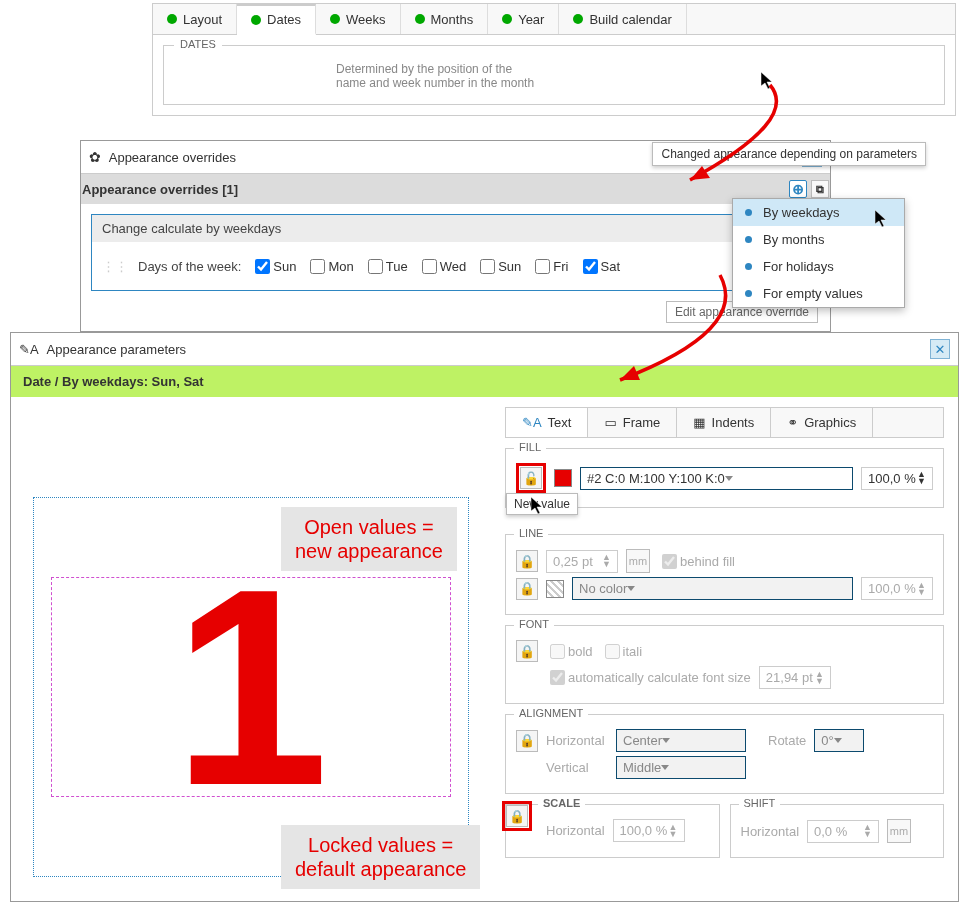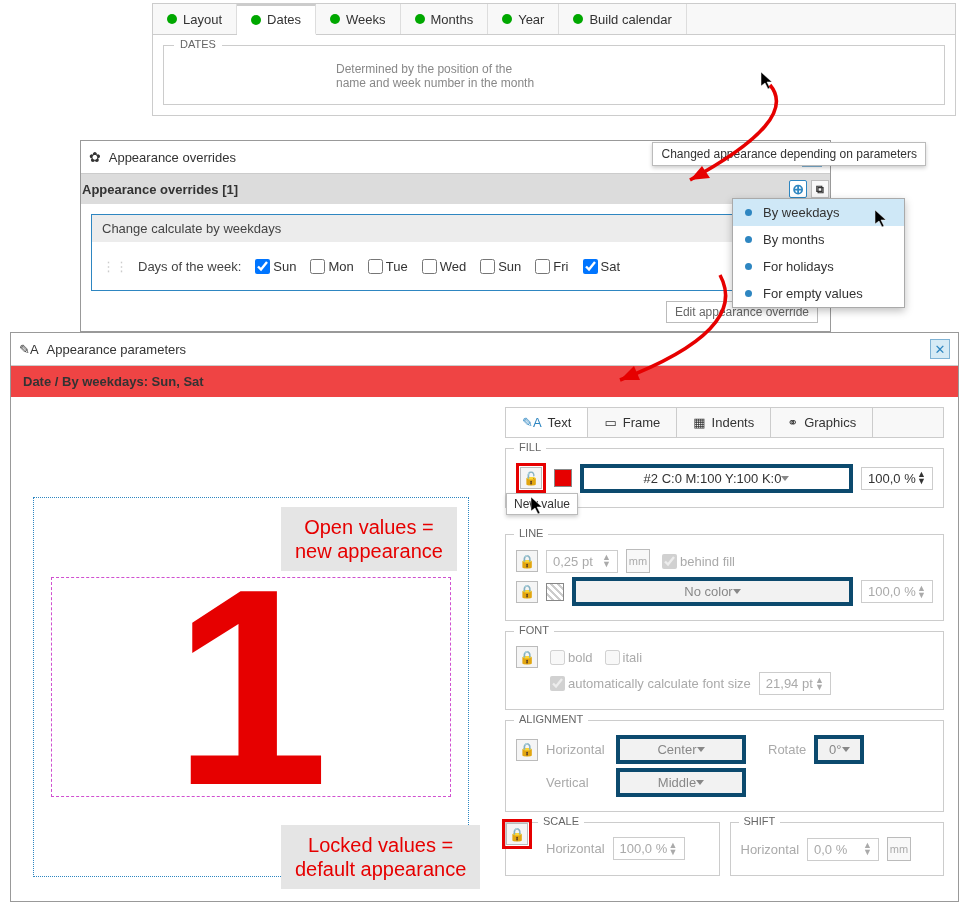--- a/index.html
+++ b/index.html
@@ -36,42 +36,42 @@
 .red-icon { border: 3px solid #e60000; padding: 1px; margin-left: auto; }
 .tag-over { text-align: right; padding: 0 12px 8px; color: #666; font-size: 12px; }
 
 .dropdown { position: absolute; left: 732px; top: 198px; width: 173px; background: #fff; border: 1px solid #aaa; box-shadow: 0 3px 8px rgba(0,0,0,.25); z-index: 10; }
 .dd-item { padding: 6px 10px 6px 30px; position: relative; cursor: pointer; }
 .dd-item.sel { background: #cfe8f7; }
 .dd-item::before { content:''; width:7px; height:7px; background:#2e86c1; border-radius:50%; position:absolute; left:12px; top:10px; }
 .cursor-dd { position:absolute; left:875px; top:210px; z-index:11; }
 
 .panel3 { position: absolute; left: 10px; top: 332px; width: 949px; height: 570px; border: 1px solid #999; background: #fff; z-index: 1; }
-.p3-sub { background: #ef4444; padding: 8px 12px; font-weight: bold; }
+.p3-sub { background: #bef264; padding: 8px 12px; font-weight: bold; }
 .p3-body { display: flex; height: calc(100% - 68px); }
 .preview { flex: 0 0 480px; position: relative; padding: 20px; }
 .big1 { position: absolute; left: 40px; top: 180px; width: 400px; height: 220px; border: 1px dashed #d050d0; display: flex; align-items: center; justify-content: center; }
 .big1 .num { font-size: 280px; font-weight: bold; color: #e60000; line-height: 0.8; font-family: Arial; }
 .dotborder { position: absolute; left: 22px; top: 100px; width: 436px; height: 380px; border: 1px dotted #2e86c1; }
 .yellow-note { position:absolute; background:#e5e5e5; color:#e60000; font-size:20px; padding:8px 14px; font-weight: 500; text-align: center; line-height: 1.2; }
 .note1 { left: 270px; top: 110px; }
 .note2 { left: 270px; bottom: 8px; }
 
 .right { flex: 1; padding: 10px 14px; overflow: auto; }
 .tabs2 { display: flex; border: 1px solid #ccc; background: #f8f8f8; }
 .tab2 { padding: 7px 16px; border-right: 1px solid #ccc; display: flex; align-items: center; gap: 6px; cursor: pointer; font-size: 13px; }
 .tab2.active { background: #fff; }
 .fs { border: 1px solid #ccc; margin-top: 10px; padding: 10px 10px 10px 10px; position: relative; }
 .fs-title { position: absolute; top: -8px; left: 8px; background: #fff; padding: 0 5px; font-size: 11px; color: #666; }
 .frow { display: flex; align-items: center; gap: 8px; margin: 4px 0; }
 .lock { width: 22px; height: 22px; border: 1px solid #bbb; background: #f5f5f5; display: inline-flex; align-items: center; justify-content: center; color: #2e86c1; cursor: pointer; }
 .lock.open { color: #2e86c1; }
 .swatch { width: 18px; height: 18px; background: #e60000; border: 1px solid #888; }
 .swatch.none { background: repeating-linear-gradient(45deg,#fff,#fff 3px,#ccc 3px,#ccc 5px); }
-.sel2 { flex: 1; border: 4px solid #0c4a6e; padding: 3px 6px; display: flex; justify-content: center; align-items: center; background: #fff; }
+.sel2 { flex: 1; border: 1px solid #0c4a6e; padding: 3px 6px; display: flex; justify-content: flex-start; align-items: center; background: #fff; }
 .sel2.grey { background: #f2f2f2; color: #888; }
 .spin { width: 72px; border: 1px solid #ccc; padding: 3px 6px; display: flex; justify-content: space-between; align-items: center; background: #fff; }
 .grey-txt { color: #aaa; }
 .red-lock { position:absolute; border:3px solid #e60000; padding:1px; }
 .tooltip2 { position:absolute; background:#fff; border:1px solid #bbb; padding:3px 7px; font-size:12px; box-shadow:0 2px 4px rgba(0,0,0,.2); }
 .arrow-svg { position:absolute; z-index:20; pointer-events:none; }
 .redarrow { stroke:#e60000; stroke-width:3.5; fill:none; }
 .arrowhead { fill:#e60000; }
 </style>
 </head>
@@ -305,21 +305,21 @@
           <div class="sel2 grey" style="flex:0 0 130px;">
               <span>Middle</span>
               <span class="caret"></span>
             </div>
         </div>
       </div>
 
       <div style="display:flex; gap:10px;">
         <div class="fs" style="flex:1;position:relative;">
           <span class="red-lock" style="left:-4px;top:-4px;"><span class="lock">🔒</span></span>
-          <span class="fs-title" style="left:32px;">SCALE</span>
+          <span class="fs-title" style="left:32px;font-weight:bold;">SCALE</span>
           <div class="frow" style="padding-left:30px;">
             <span class="grey-txt">Horizontal</span>
             <div class="spin grey-txt">
                 <span>100,0 %</span>
                 <span style="font-size:9px;line-height:7px;">▲<br>▼</span>
               </div>
           </div>
         </div>
         <div class="fs" style="flex:1;">
           <span class="fs-title">SHIFT</span>

